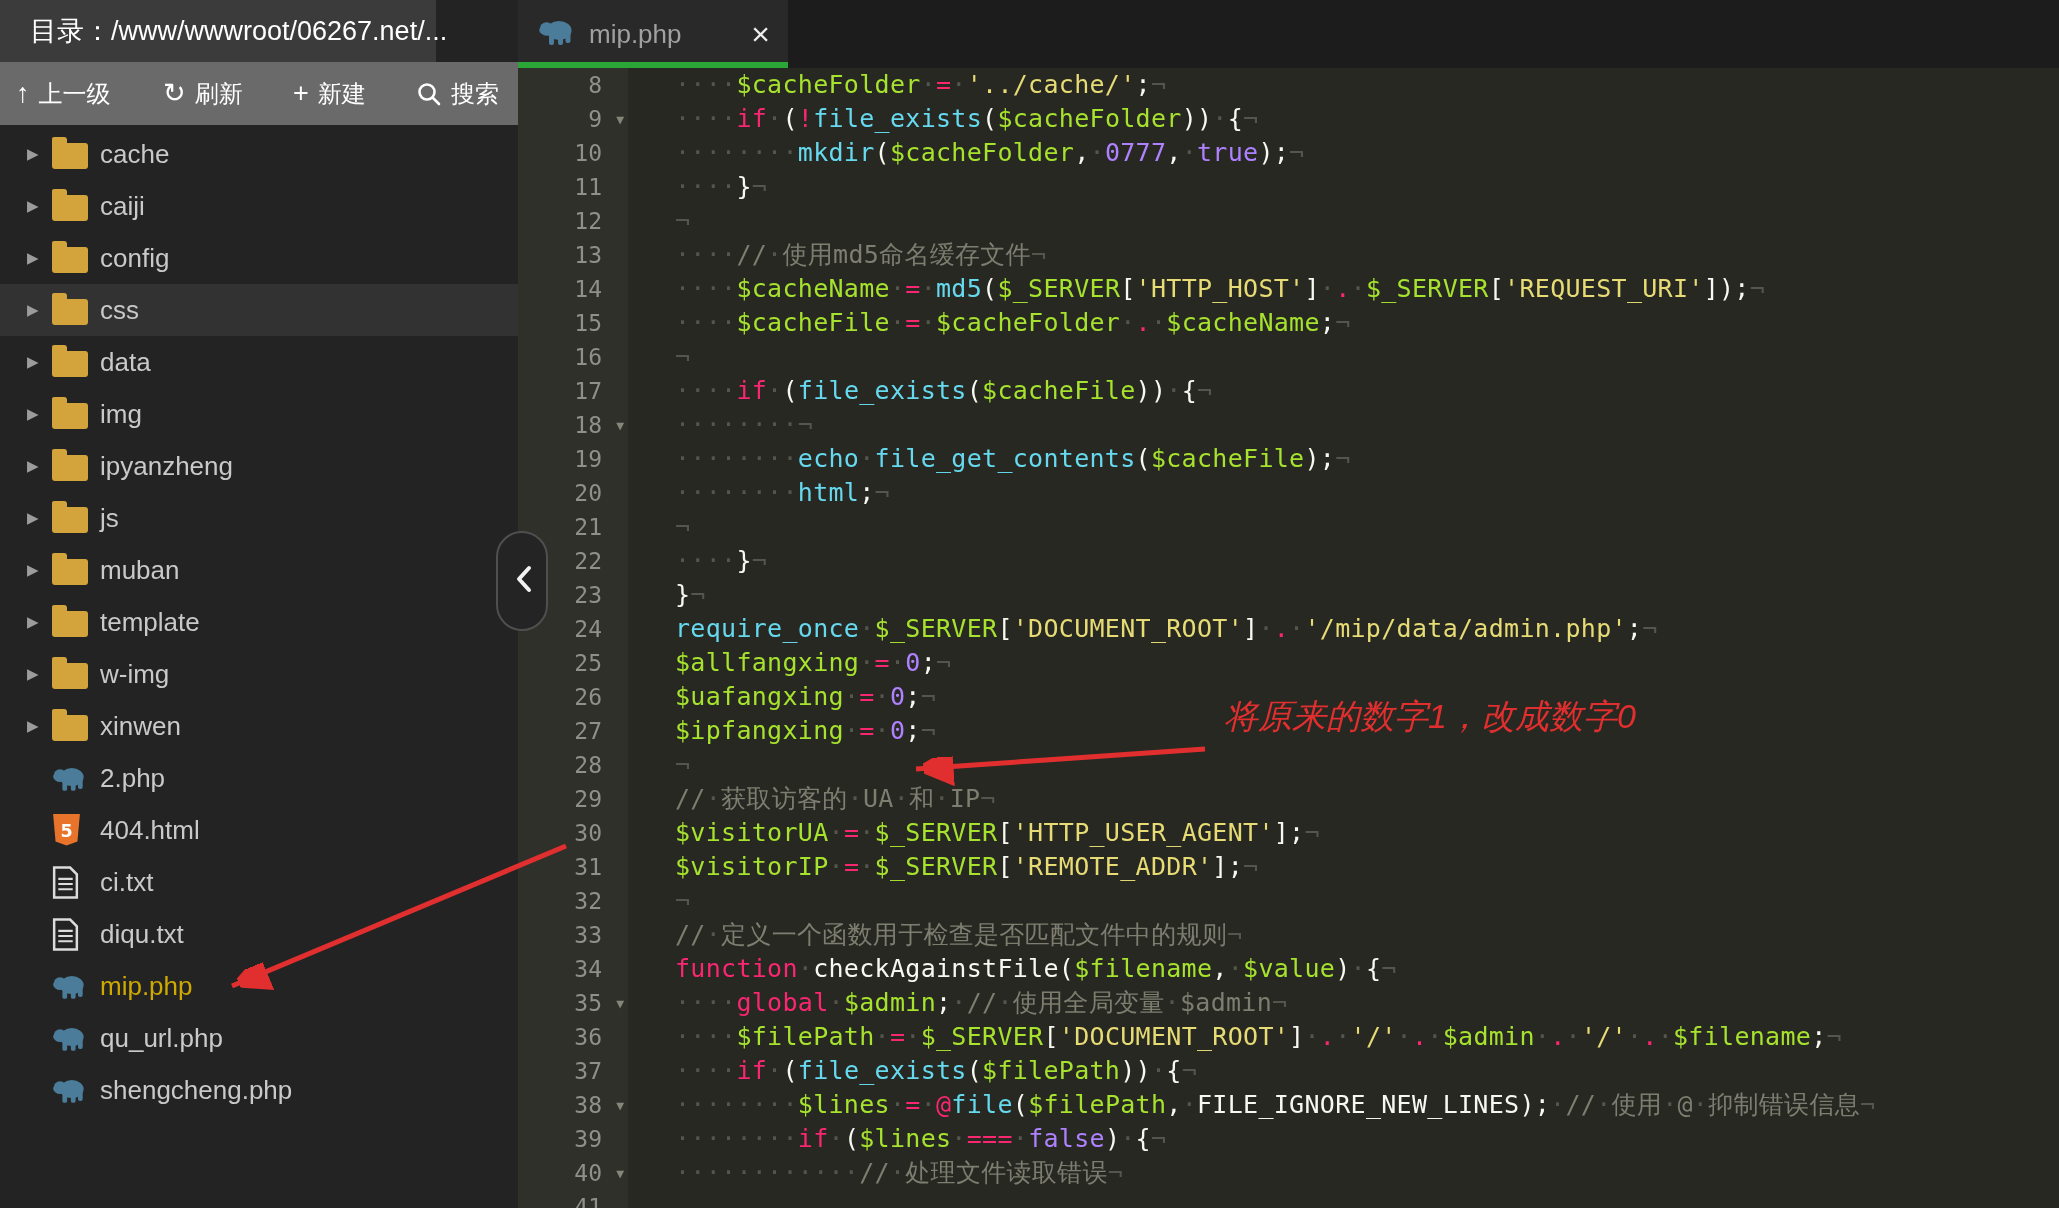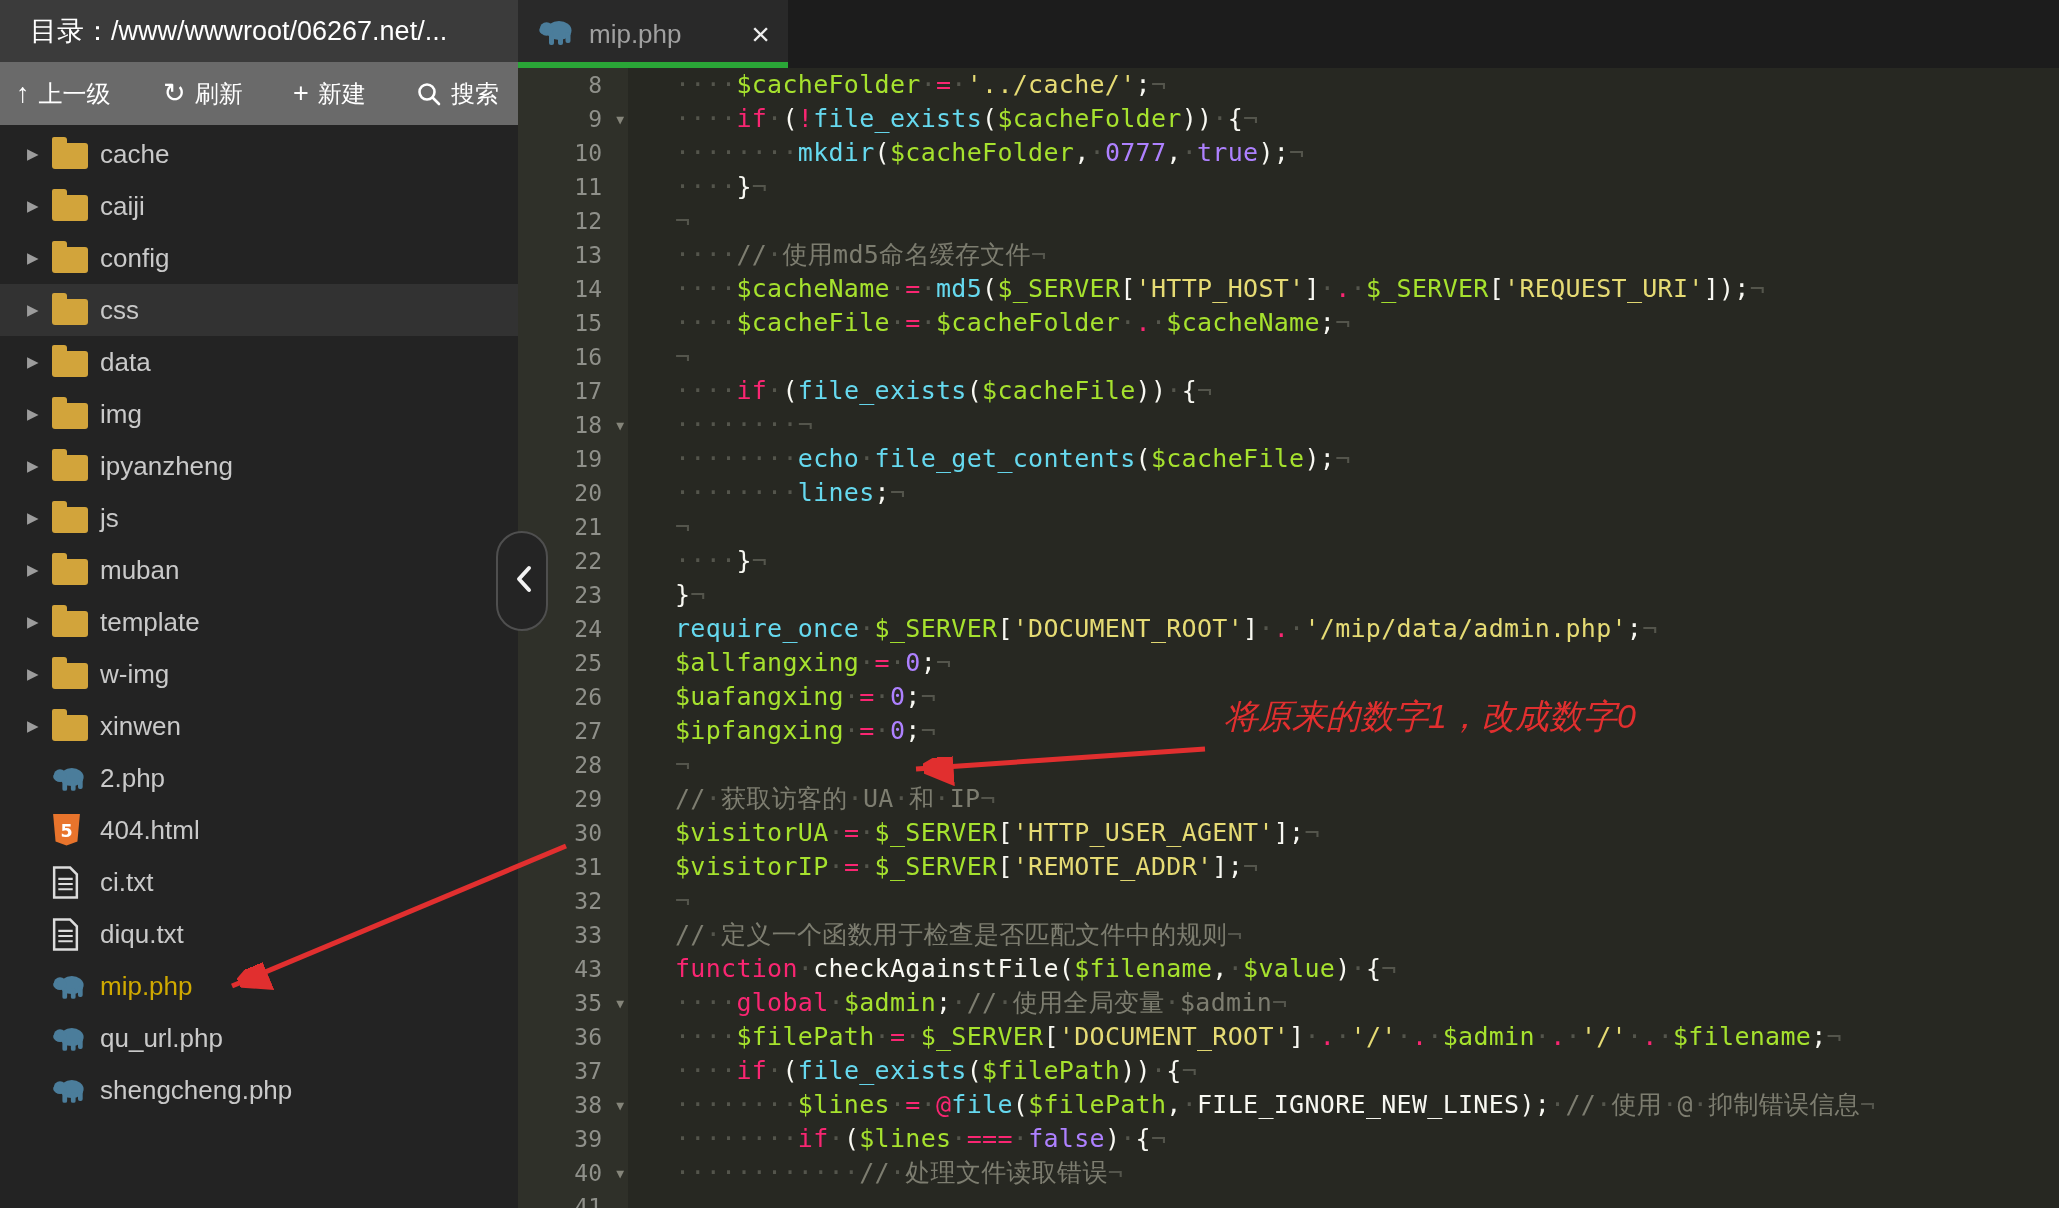--- a/index.html
+++ b/index.html
@@ -1,21 +1,21 @@
 <!DOCTYPE html>
 <html style="--sidebar_bg: #232323; --header_bg: #3b3b3b; --toolbar_bg: #6a6a6a; --row_hover: #323232; --tree_text: #c9c9c9; --tree_caret: #9c9c9c; --tabbar_bg: #1c1c1c; --tab_bg: #292929; --tab_text: #a0a0a0; --green: #2aa637; --editor_bg: #272822; --gutter_bg: #2f3029; --gutter_text: #8f908a; --syn_kw: #f92672; --syn_fn: #66d9ef; --syn_var: #a6e22e; --syn_str: #e6db74; --syn_num: #ae81ff; --syn_cmt: #7d7d70; --syn_txt: #f8f8f2; --syn_ws: #54554c; --folder: #d2a43b; --elephant: #4b7d9b; --html_icon: #e8742c; --doc_icon: #dcdcdc; --gold: #cfa900; --red: #e12f2f;"><head>
 <meta charset="utf-8">
 <style>
   html,body{margin:0;padding:0;}
   body{width:2059px;height:1208px;position:relative;overflow:hidden;background:var(--editor_bg);
        font-family:"Liberation Sans", sans-serif;}
 
   
   .sidebar{position:absolute;left:0;top:0;width:518px;height:1208px;background:var(--sidebar_bg);}
-  .side-header{position:absolute;top:0;left:0;width:518px;height:62px;background:var(--header_bg);
+  .side-header{position:absolute;top:0;left:0;width:436px;height:62px;background:var(--header_bg);
       color:#ffffff;font-size:27px;line-height:62px;padding-left:30px;box-sizing:border-box;white-space:nowrap;}
   .side-toolbar{position:absolute;top:62px;left:0;width:518px;height:63px;background:var(--toolbar_bg);}
   .tool-item{position:absolute;top:0;height:63px;display:flex;align-items:center;gap:9px;
       color:#ffffff;font-size:24px;cursor:pointer;white-space:nowrap;}
   .tool-item .tglyph{font-size:27px;line-height:1;}
   .tool-item svg{display:block;}
 
   .tree{position:absolute;top:128px;left:0;width:518px;}
   .tree-row{height:52px;position:relative;cursor:pointer;}
   .tree-row.hover{background:var(--row_hover);}
@@ -304,21 +304,21 @@
     <div class="gut-cell">24</div>
     <div class="gut-cell">25</div>
     <div class="gut-cell">26</div>
     <div class="gut-cell">27</div>
     <div class="gut-cell">28</div>
     <div class="gut-cell">29</div>
     <div class="gut-cell">30</div>
     <div class="gut-cell">31</div>
     <div class="gut-cell">32</div>
     <div class="gut-cell">33</div>
-    <div class="gut-cell">43</div>
+    <div class="gut-cell">34</div>
     <div class="gut-cell">35<span class="fold">▼</span></div>
     <div class="gut-cell">36</div>
     <div class="gut-cell">37</div>
     <div class="gut-cell">38<span class="fold">▼</span></div>
     <div class="gut-cell">39</div>
     <div class="gut-cell">40<span class="fold">▼</span></div>
     <div class="gut-cell">41</div>
   </div>
 <div class="code">
     <div class="code-line"><span class="ws">····</span><span class="c-v">$cacheFolder</span><span class="ws">·</span><span class="c-k">=</span><span class="ws">·</span><span class="c-s">'../cache/'</span><span class="c-t">;</span><span class="ws">¬</span></div>
@@ -326,21 +326,21 @@
     <div class="code-line"><span class="ws">········</span><span class="c-f">mkdir</span><span class="c-t">(</span><span class="c-v">$cacheFolder</span><span class="c-t">,</span><span class="ws">·</span><span class="c-n">0777</span><span class="c-t">,</span><span class="ws">·</span><span class="c-n">true</span><span class="c-t">);</span><span class="ws">¬</span></div>
     <div class="code-line"><span class="ws">····</span><span class="c-t">}</span><span class="ws">¬</span></div>
     <div class="code-line"><span class="ws">¬</span></div>
     <div class="code-line"><span class="ws">····</span><span class="c-c">//</span><span class="ws">·</span><span class="c-c">使用md5命名缓存文件</span><span class="ws">¬</span></div>
     <div class="code-line"><span class="ws">····</span><span class="c-v">$cacheName</span><span class="ws">·</span><span class="c-k">=</span><span class="ws">·</span><span class="c-f">md5</span><span class="c-t">(</span><span class="c-v">$_SERVER</span><span class="c-t">[</span><span class="c-s">'HTTP_HOST'</span><span class="c-t">]</span><span class="ws">·</span><span class="c-k">.</span><span class="ws">·</span><span class="c-v">$_SERVER</span><span class="c-t">[</span><span class="c-s">'REQUEST_URI'</span><span class="c-t">]);</span><span class="ws">¬</span></div>
     <div class="code-line"><span class="ws">····</span><span class="c-v">$cacheFile</span><span class="ws">·</span><span class="c-k">=</span><span class="ws">·</span><span class="c-v">$cacheFolder</span><span class="ws">·</span><span class="c-k">.</span><span class="ws">·</span><span class="c-v">$cacheName</span><span class="c-t">;</span><span class="ws">¬</span></div>
     <div class="code-line"><span class="ws">¬</span></div>
     <div class="code-line"><span class="ws">····</span><span class="c-k">if</span><span class="ws">·</span><span class="c-t">(</span><span class="c-f">file_exists</span><span class="c-t">(</span><span class="c-v">$cacheFile</span><span class="c-t">))</span><span class="ws">·</span><span class="c-t">{</span><span class="ws">¬</span></div>
     <div class="code-line"><span class="ws">········</span><span class="ws">¬</span></div>
     <div class="code-line"><span class="ws">········</span><span class="c-f">echo</span><span class="ws">·</span><span class="c-f">file_get_contents</span><span class="c-t">(</span><span class="c-v">$cacheFile</span><span class="c-t">);</span><span class="ws">¬</span></div>
-    <div class="code-line"><span class="ws">········</span><span class="c-f">lines</span><span class="c-t">;</span><span class="ws">¬</span></div>
+    <div class="code-line"><span class="ws">········</span><span class="c-f">html</span><span class="c-t">;</span><span class="ws">¬</span></div>
     <div class="code-line"><span class="ws">¬</span></div>
     <div class="code-line"><span class="ws">····</span><span class="c-t">}</span><span class="ws">¬</span></div>
     <div class="code-line"><span class="c-t">}</span><span class="ws">¬</span></div>
     <div class="code-line"><span class="c-f">require_once</span><span class="ws">·</span><span class="c-v">$_SERVER</span><span class="c-t">[</span><span class="c-s">'DOCUMENT_ROOT'</span><span class="c-t">]</span><span class="ws">·</span><span class="c-k">.</span><span class="ws">·</span><span class="c-s">'/mip/data/admin.php'</span><span class="c-t">;</span><span class="ws">¬</span></div>
     <div class="code-line"><span class="c-v">$allfangxing</span><span class="ws">·</span><span class="c-k">=</span><span class="ws">·</span><span class="c-n">0</span><span class="c-t">;</span><span class="ws">¬</span></div>
     <div class="code-line"><span class="c-v">$uafangxing</span><span class="ws">·</span><span class="c-k">=</span><span class="ws">·</span><span class="c-n">0</span><span class="c-t">;</span><span class="ws">¬</span></div>
     <div class="code-line"><span class="c-v">$ipfangxing</span><span class="ws">·</span><span class="c-k">=</span><span class="ws">·</span><span class="c-n">0</span><span class="c-t">;</span><span class="ws">¬</span></div>
     <div class="code-line"><span class="ws">¬</span></div>
     <div class="code-line"><span class="c-c">//</span><span class="ws">·</span><span class="c-c">获取访客的</span><span class="ws">·</span><span class="c-c">UA</span><span class="ws">·</span><span class="c-c">和</span><span class="ws">·</span><span class="c-c">IP</span><span class="ws">¬</span></div>
     <div class="code-line"><span class="c-v">$visitorUA</span><span class="ws">·</span><span class="c-k">=</span><span class="ws">·</span><span class="c-v">$_SERVER</span><span class="c-t">[</span><span class="c-s">'HTTP_USER_AGENT'</span><span class="c-t">];</span><span class="ws">¬</span></div>

